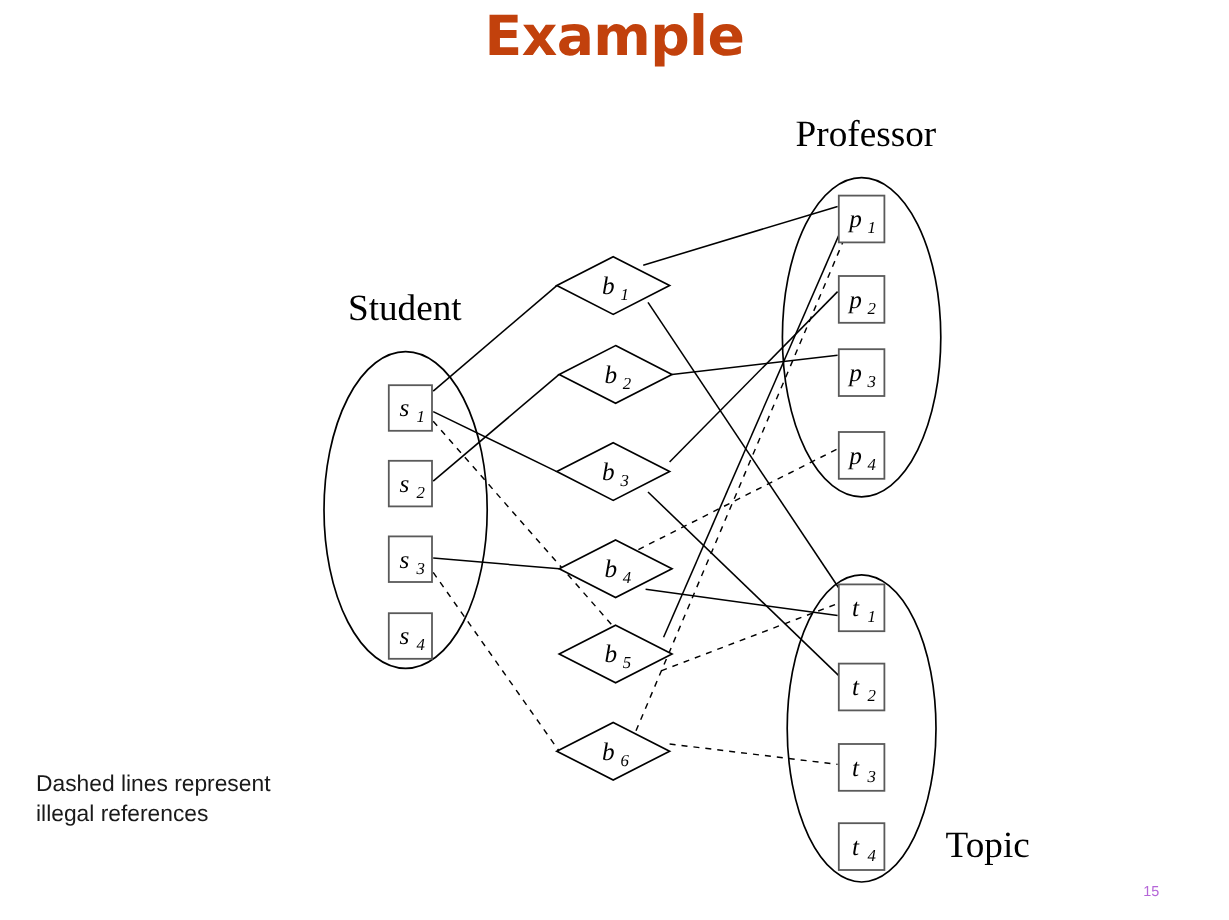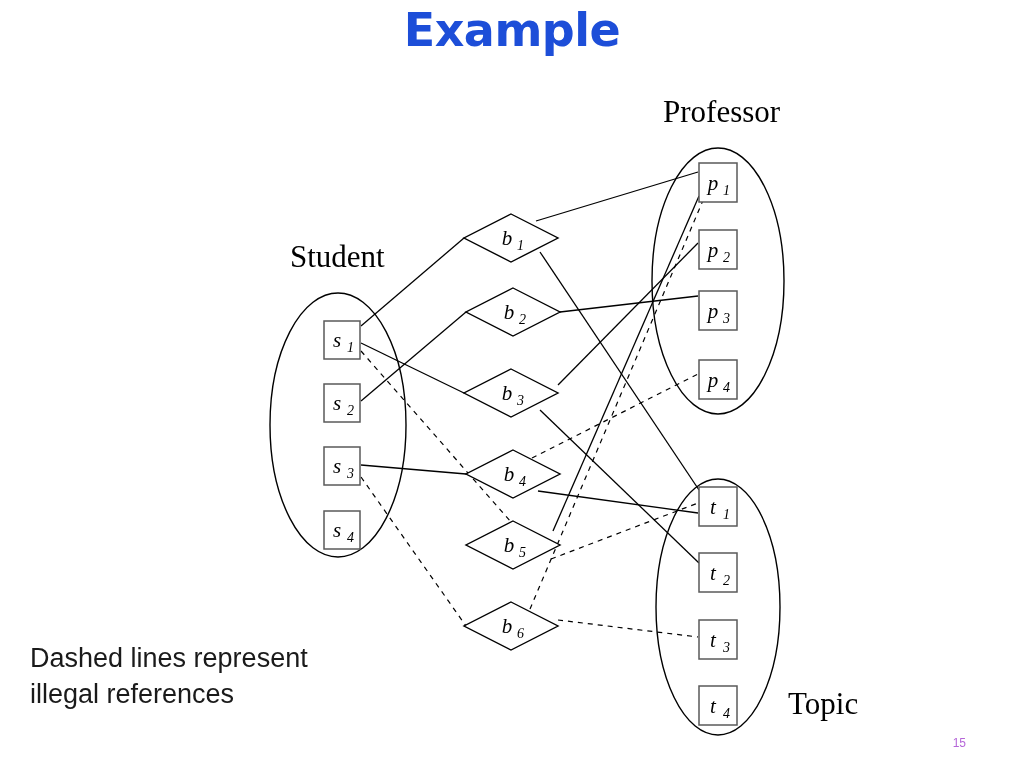--- a/index.html
+++ b/index.html
@@ -20,30 +20,30 @@
   #slide-title {
     position: absolute;
     left: 0;
     top: 6px;
     width: 1024px;
     text-align: center;
     font-family: "DejaVu Sans", sans-serif;
     font-weight: bold;
     font-size: 46px;
     letter-spacing: -0.5px;
-    color: #1d4ed8;
+    color: #c2410c;
     line-height: 1.05;
   }
   #caption {
     position: absolute;
     left: 30px;
     top: 641px;
     width: 420px;
     font-family: "Liberation Sans", sans-serif;
-    font-size: 27px;
+    font-size: 19px;
     line-height: 1.32;
     color: #1a1a1a;
     white-space: pre-line;
   }
   #page-number {
     position: absolute;
     right: 58px;
     bottom: 17px;
     font-family: "Liberation Sans", sans-serif;
     font-size: 12px;

